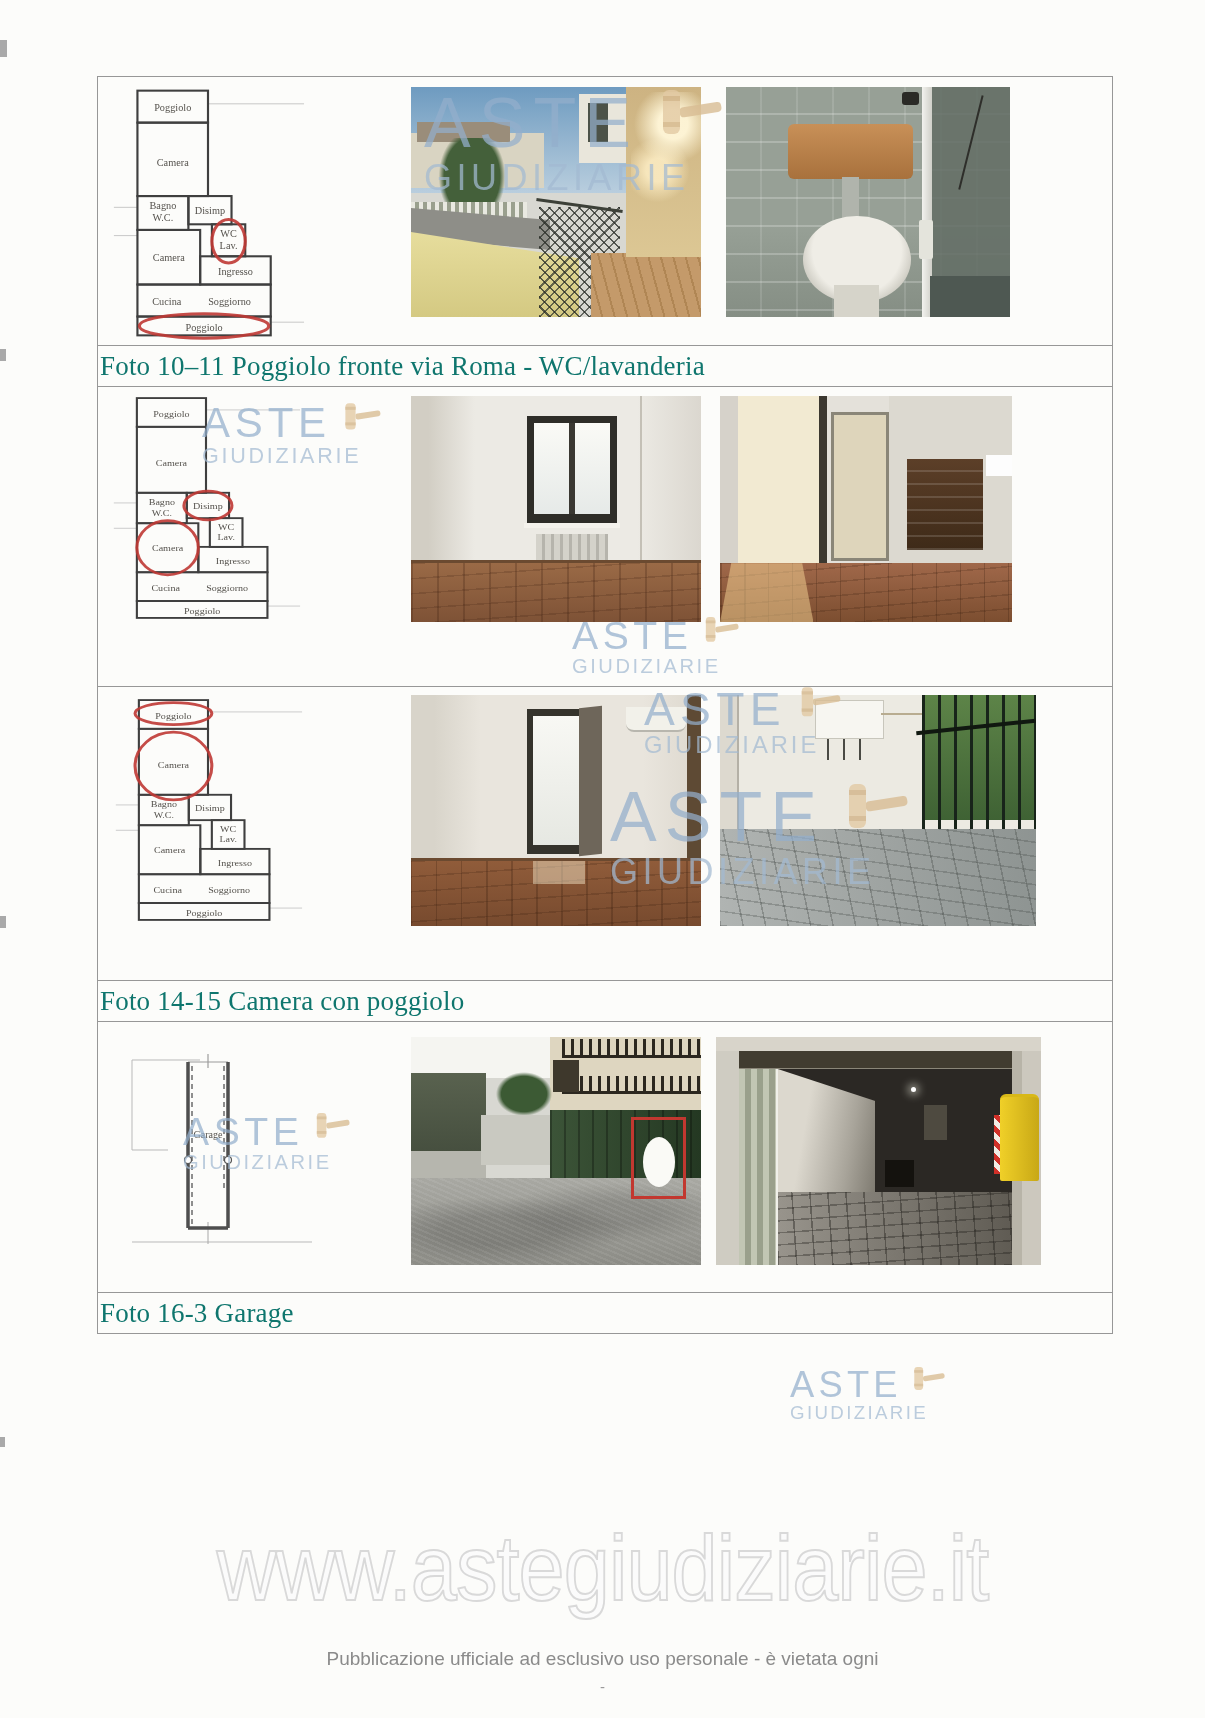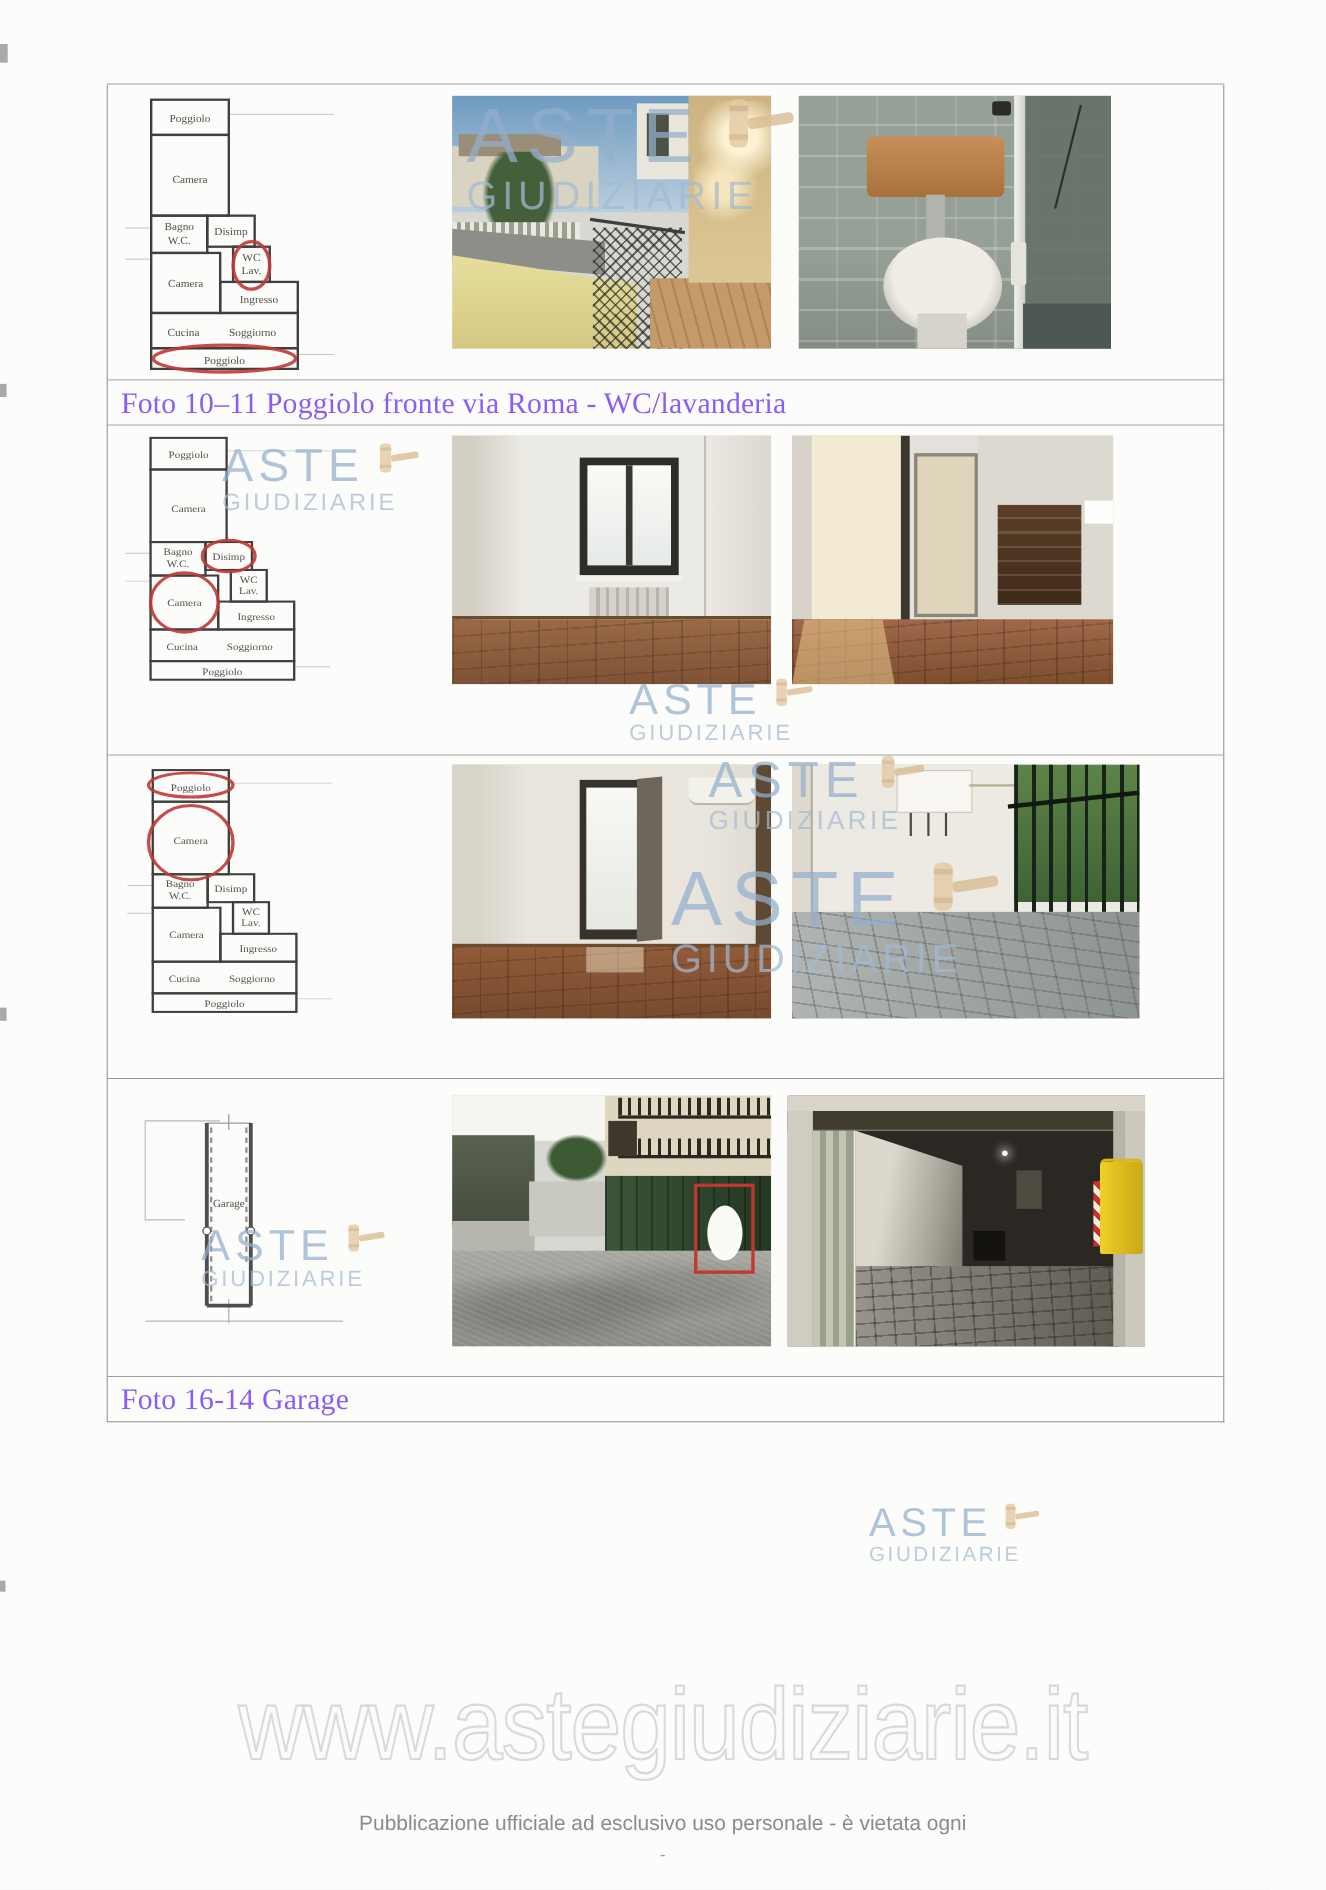--- a/index.html
+++ b/index.html
@@ -3,21 +3,21 @@
 <meta charset="utf-8">
 <style>
   html,body{margin:0;padding:0;background:#e9e9e9;}
   .page{position:relative;width:1205px;height:1718px;background:#fcfcfa;overflow:hidden;
         font-family:"Liberation Serif",serif;}
   
   .doc-table{position:absolute;left:97px;top:76px;width:1016px;border-top:1px solid #979797;}
   .row{position:relative;border-left:1px solid #979797;border-right:1px solid #979797;
        border-bottom:1px solid #979797;box-sizing:border-box;}
   .img-row{background:#fcfcfa;}
-  .cap-row{height:41px;line-height:41px;padding-left:12px;font-size:27px;color:#8b5cf6;
+  .cap-row{height:41px;line-height:41px;padding-left:2px;font-size:27px;color:#0f766e;
            letter-spacing:.2px;background:#fcfcfa;}
   
   .plan{position:absolute;}
   .plan text{font-family:"Liberation Serif",serif;fill:#54514c;}
   .plan .walls rect{fill:none;stroke:#3f3f3f;stroke-width:2.2;}
   .plan .dim{stroke:#c6c6c6;stroke-width:1;}
   .plan .red{fill:none;stroke:#bf3934;stroke-width:3.2;opacity:.9;}
   
   .ph{position:absolute;overflow:hidden;background:#d8d8d2;}
   .pp{position:absolute;}
@@ -255,20 +255,23 @@
         <div class="pp" style="left:51%;top:8%;width:32%;height:2px;background:#b8ac90;"></div>
         <div class="pp" style="left:64%;top:0;width:36%;height:54%;background:linear-gradient(180deg,#5d8448,#3f6234);"></div>
         <div class="pp" style="left:64%;top:0;width:36%;height:58%;background:repeating-linear-gradient(90deg,#18241a 0 3.5px,rgba(0,0,0,0) 3.5px 16px);"></div>
         <div class="pp" style="left:62%;top:13%;width:38%;height:4px;background:#101810;transform:rotate(-6deg);"></div>
         <div class="pp" style="left:0;top:58%;width:100%;height:42%;background:linear-gradient(90deg,#b0b4b2,#8e9492);"></div>
         <div class="pp" style="left:0;top:58%;width:100%;height:42%;background:repeating-linear-gradient(78deg,rgba(70,75,72,.35) 0 1.5px,rgba(0,0,0,0) 1.5px 22px),repeating-linear-gradient(8deg,rgba(70,75,72,.3) 0 1.5px,rgba(0,0,0,0) 1.5px 14px);"></div>
         <div class="pp" style="left:0;top:0;width:6%;height:58%;background:#ddd9cf;border-right:2px solid #b4b0a6;box-sizing:border-box;"></div>
       </div>
     </div>
 
+    <div class="row cap-row">
+      <span>Foto 14-15 Camera con poggiolo</span>
+    </div>
 
     <div class="row img-row" style="height:271px;text-align:center;">
 
       <svg class="plan" style="left:14px;top:10px;" width="200" height="230" viewBox="0 0 200 230">
         <g>
           <polyline points="88,28 20,28 20,118 56,118" fill="none" stroke="#b9b9b9" stroke-width="1"></polyline>
           <line x1="20" y1="210" x2="200" y2="210" stroke="#b9b9b9" stroke-width="1"></line>
           <line x1="96" y1="22" x2="96" y2="36" stroke="#8a8a8a" stroke-width="1"></line>
           <line x1="96" y1="190" x2="96" y2="212" stroke="#a8a8a8" stroke-width="1"></line>
         </g>
@@ -316,21 +319,21 @@
         <div class="pp" style="left:19%;top:68%;width:74%;height:32%;background:linear-gradient(90deg,#98948c,#5e5a52);"></div>
         <div class="pp" style="left:19%;top:68%;width:74%;height:32%;background:repeating-linear-gradient(86deg,rgba(30,28,24,.4) 0 1.5px,rgba(0,0,0,0) 1.5px 18px),repeating-linear-gradient(-4deg,rgba(30,28,24,.35) 0 1.5px,rgba(0,0,0,0) 1.5px 12px);"></div>
         <div class="pp" style="left:91%;top:6%;width:3%;height:94%;background:#b8b4a8;"></div>
         <div class="pp" style="left:94%;top:6%;width:6%;height:94%;background:#ccc8be;"></div>
         <div class="pp" style="left:85.5%;top:34%;width:3%;height:26%;background:repeating-linear-gradient(45deg,#d03028 0 5px,#f0ece4 5px 10px);"></div>
         <div class="pp" style="left:87.5%;top:25%;width:12%;height:38%;background:linear-gradient(90deg,#f0d028,#c8a816);border-radius:6px 6px 2px 2px;border-top:3px solid #d8b818;box-sizing:border-box;"></div>
       </div>
     </div>
 
     <div class="row cap-row">
-      <span>Foto 16-14 Garage</span>
+      <span>Foto 16-3 Garage</span>
     </div>
   </div>
 
   <div class="wm" style="left:424px;top:88px;">
     <div class="wm-top">
       <span class="wm-l1">ASTE</span>
       <svg class="gavel" width="78" height="62" viewBox="0 0 78 62">
         <rect x="34" y="22" width="42" height="10" rx="4" fill="#d9bd94" transform="rotate(-9 34 22)"></rect>
         <rect x="18" y="4" width="17" height="44" rx="6" fill="#e3caa4"></rect>
         <rect x="18" y="10" width="17" height="5" fill="#d2b489"></rect>

